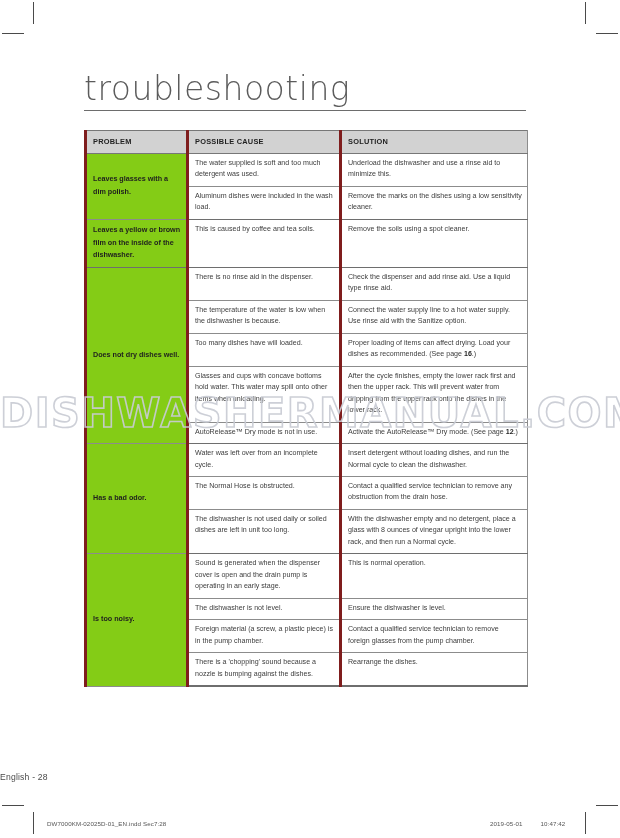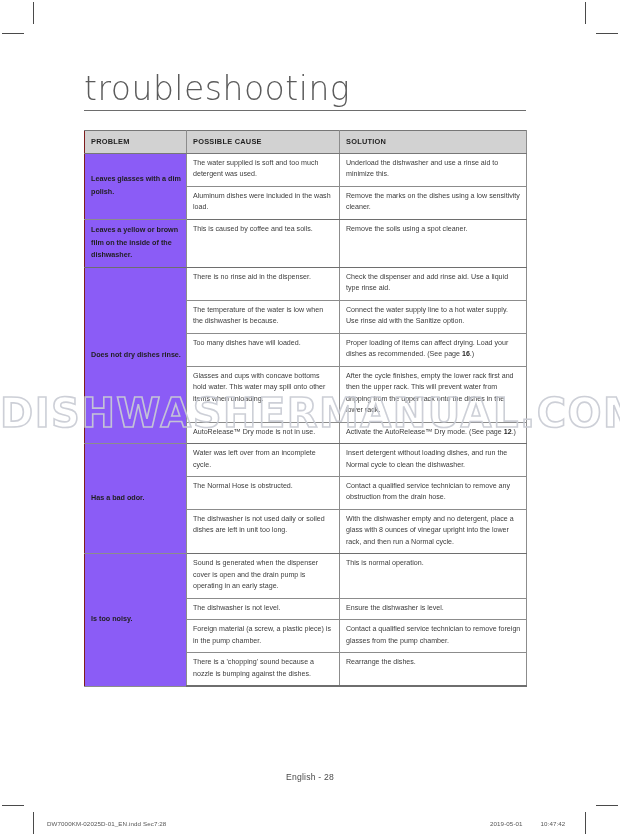--- a/index.html
+++ b/index.html
@@ -69,40 +69,40 @@
   table.ts col.c1 { width: 102px; }
   table.ts col.c2 { width: 153px; }
   table.ts col.c3 { width: 187px; }
 
   table.ts th, table.ts td {
     vertical-align: top;
     padding: 4px 5px 5px 6px;
     font-size: 7.1px;
     line-height: 1.62;
     color: #3c3c3c;
-    border-left: 1px solid #7f1d1d;
+    border-left: 3px solid #7f1d1d;
     border-right: 1px solid #8c8c8c;
     border-bottom: 1px solid #8c8c8c;
     word-wrap: break-word;
   }
   table.ts thead th {
     background: #d2d2d2;
     font-weight: bold;
     font-size: 7.4px;
     letter-spacing: 0.25px;
     color: #1f1f1f;
     border-top: 1px solid #777;
     border-bottom: 1px solid #777;
     padding-top: 5px;
     padding-bottom: 5px;
     text-align: left;
     white-space: nowrap;
   }
   table.ts td.prob {
-    background: #8b5cf6;
+    background: #84cc16;
     font-weight: bold;
     color: #1f1f1f;
     font-size: 7.2px;
     vertical-align: middle;
     line-height: 1.75;
   }
   
   table.ts tr.grp-end > td { border-bottom: 1.6px solid #6e6e6e; }
   table.ts tr.grp-last > td { border-bottom: 2px solid #6e6e6e; }
 
@@ -124,21 +124,21 @@
     white-space: nowrap;
     pointer-events: none;
     user-select: none;
   }
 
   
   .page-num {
     position: absolute;
     left: 0; top: 772px;
     width: 620px;
-    text-align: center;
+    text-align: left;
     font-size: 8.6px;
     color: #4a4a4a;
     letter-spacing: 0.2px;
   }
   .meta {
     position: absolute;
     top: 820px;
     font-size: 6.2px;
     color: #555;
     letter-spacing: 0.1px;
@@ -190,21 +190,21 @@
           <tr class="grp-end">
             <td>Aluminum dishes were included in the wash load.</td>
             <td>Remove the marks on the dishes using a low sensitivity cleaner.</td>
           </tr>
           <tr class="grp-end">
             <td class="prob" rowspan="1">Leaves a yellow or brown film on the inside of the dishwasher.</td>
             <td>This is caused by coffee and tea soils.</td>
             <td>Remove the soils using a spot cleaner.</td>
           </tr>
           <tr>
-            <td class="prob" rowspan="5">Does not dry dishes rinse.</td>
+            <td class="prob" rowspan="5">Does not dry dishes well.</td>
             <td>There is no rinse aid in the dispenser.</td>
             <td>Check the dispenser and add rinse aid. Use a liquid type rinse aid.</td>
           </tr>
           <tr>
             <td>The temperature of the water is low when the dishwasher is because.</td>
             <td>Connect the water supply line to a hot water supply. Use rinse aid with the Sanitize option.</td>
           </tr>
           <tr>
             <td>Too many dishes have will loaded.</td>
             <td>Proper loading of items can affect drying. Load your dishes as recommended. (See page <span class="pg">16</span>.)</td>

